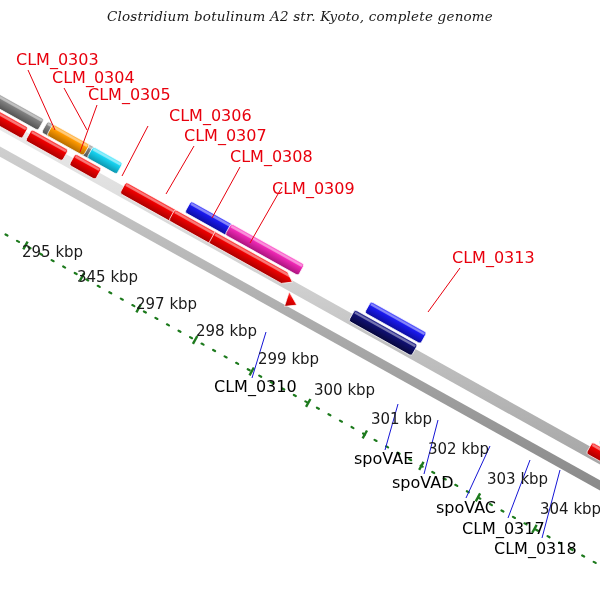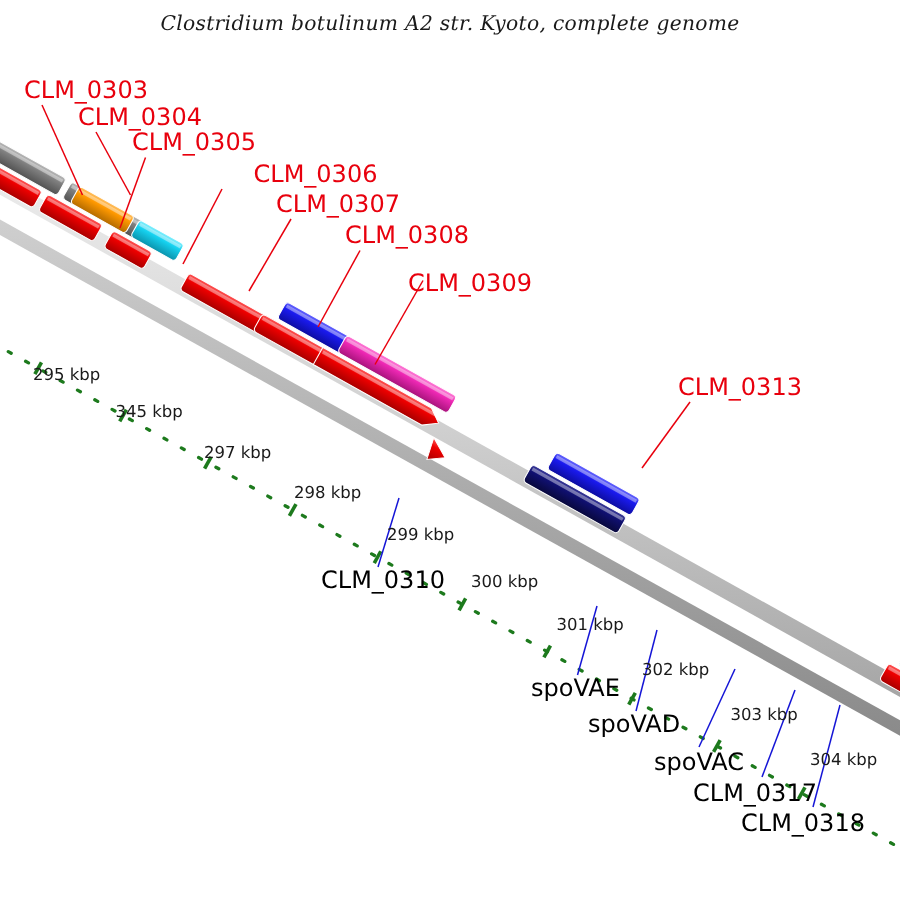--- a/index.html
+++ b/index.html
@@ -23,21 +23,21 @@
   .footer-right{
     position:absolute;left:263px;top:572px;font-size:12px;color:#111;
     white-space:nowrap;
   }
   .glabel{
     position:absolute;font-size:16px;white-space:nowrap;line-height:12px;
   }
   .glabel.red{color:#e8000d;}
   .glabel.blue{color:#000000;}
   .ruler-label{
-    position:absolute;font-size:11px;color:#1a1a1a;white-space:nowrap;text-align:center;
+    position:absolute;font-size:15px;color:#1a1a1a;white-space:nowrap;text-align:center;
   }
 </style>
 </head>
 <body>
 
 <div id="stage">
 
   <div class="title">Clostridium botulinum A2 str. Kyoto, complete genome</div>
 
   <svg class="layer" id="map-layer">

